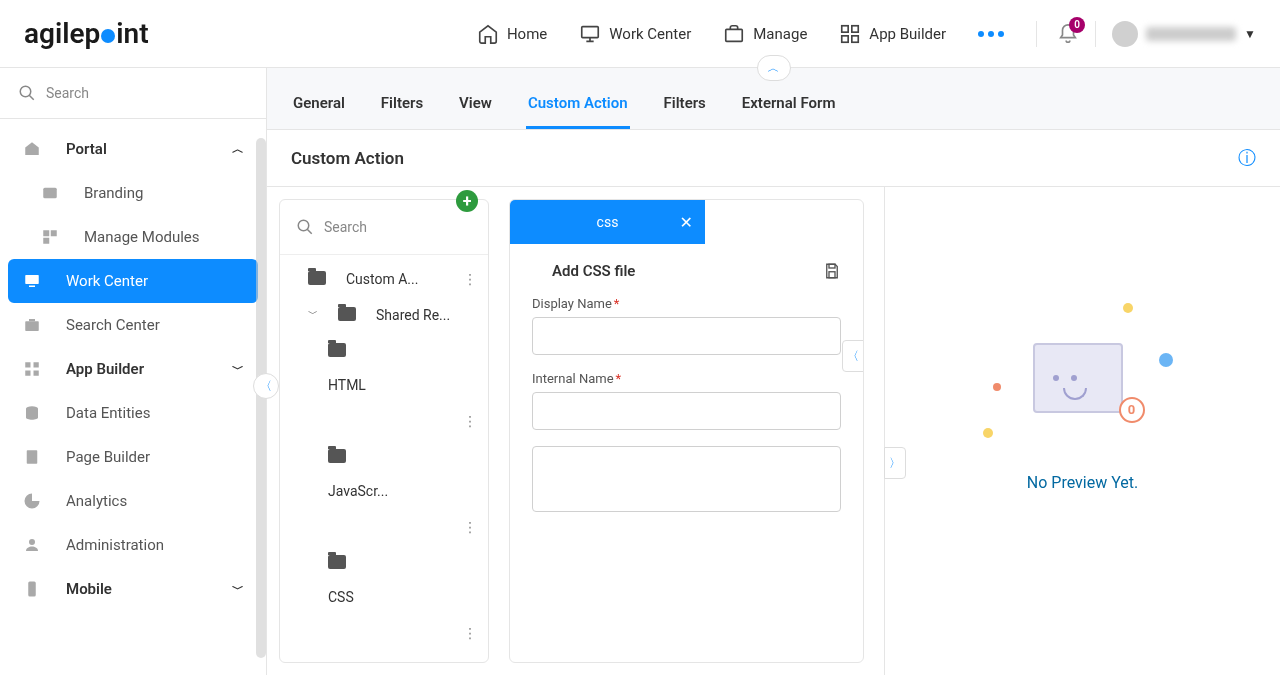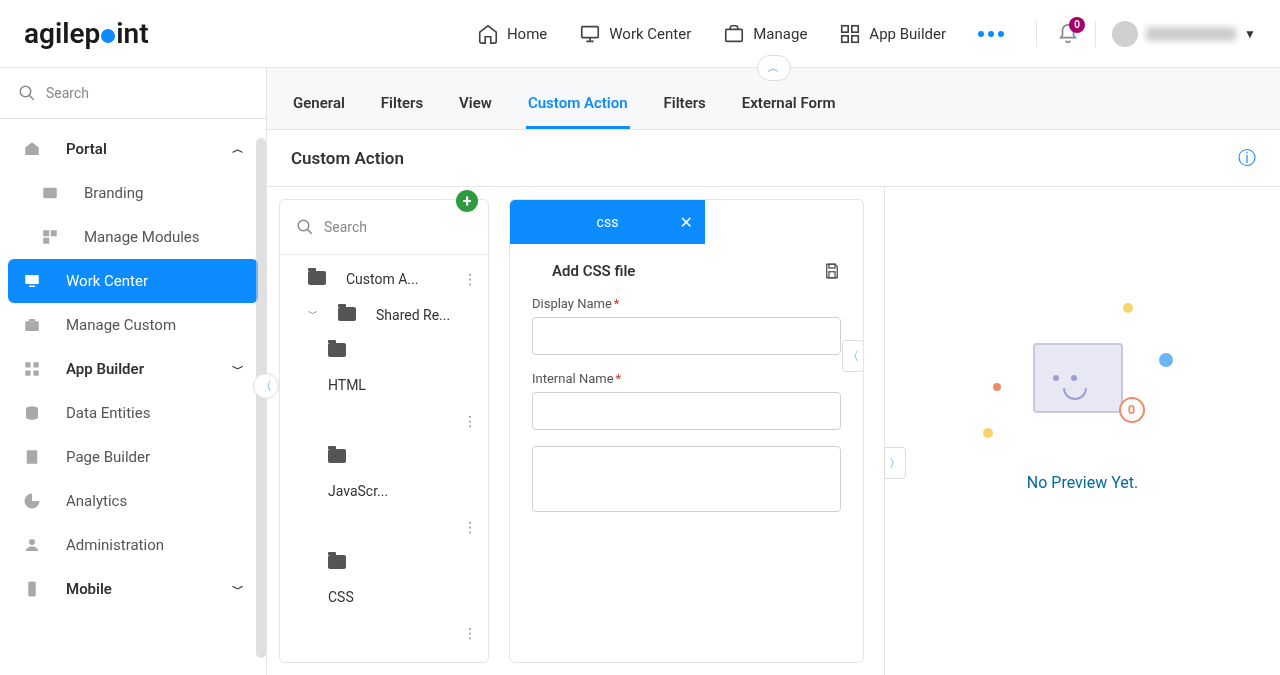--- a/index.html
+++ b/index.html
@@ -219,21 +219,21 @@
           </span>
         <span>Work Center</span>
       </div>
       <div class="side-item">
         <span class="side-icon">
             <svg width="18" height="18" viewBox="0 0 24 24" fill="currentColor">
               <rect x="3" y="7" width="18" height="13" rx="1"></rect>
               <path d="M8 7V4h8v3"></path>
             </svg>
           </span>
-        <span>Manage Custom</span>
+        <span>Search Center</span>
       </div>
       <div class="side-item bold">
         <span class="side-icon">
             <svg width="18" height="18" viewBox="0 0 24 24" fill="currentColor">
               <rect x="3" y="3" width="7" height="7"></rect>
               <rect x="14" y="3" width="7" height="7"></rect>
               <rect x="3" y="14" width="7" height="7"></rect>
               <rect x="14" y="14" width="7" height="7"></rect>
             </svg>
           </span>

